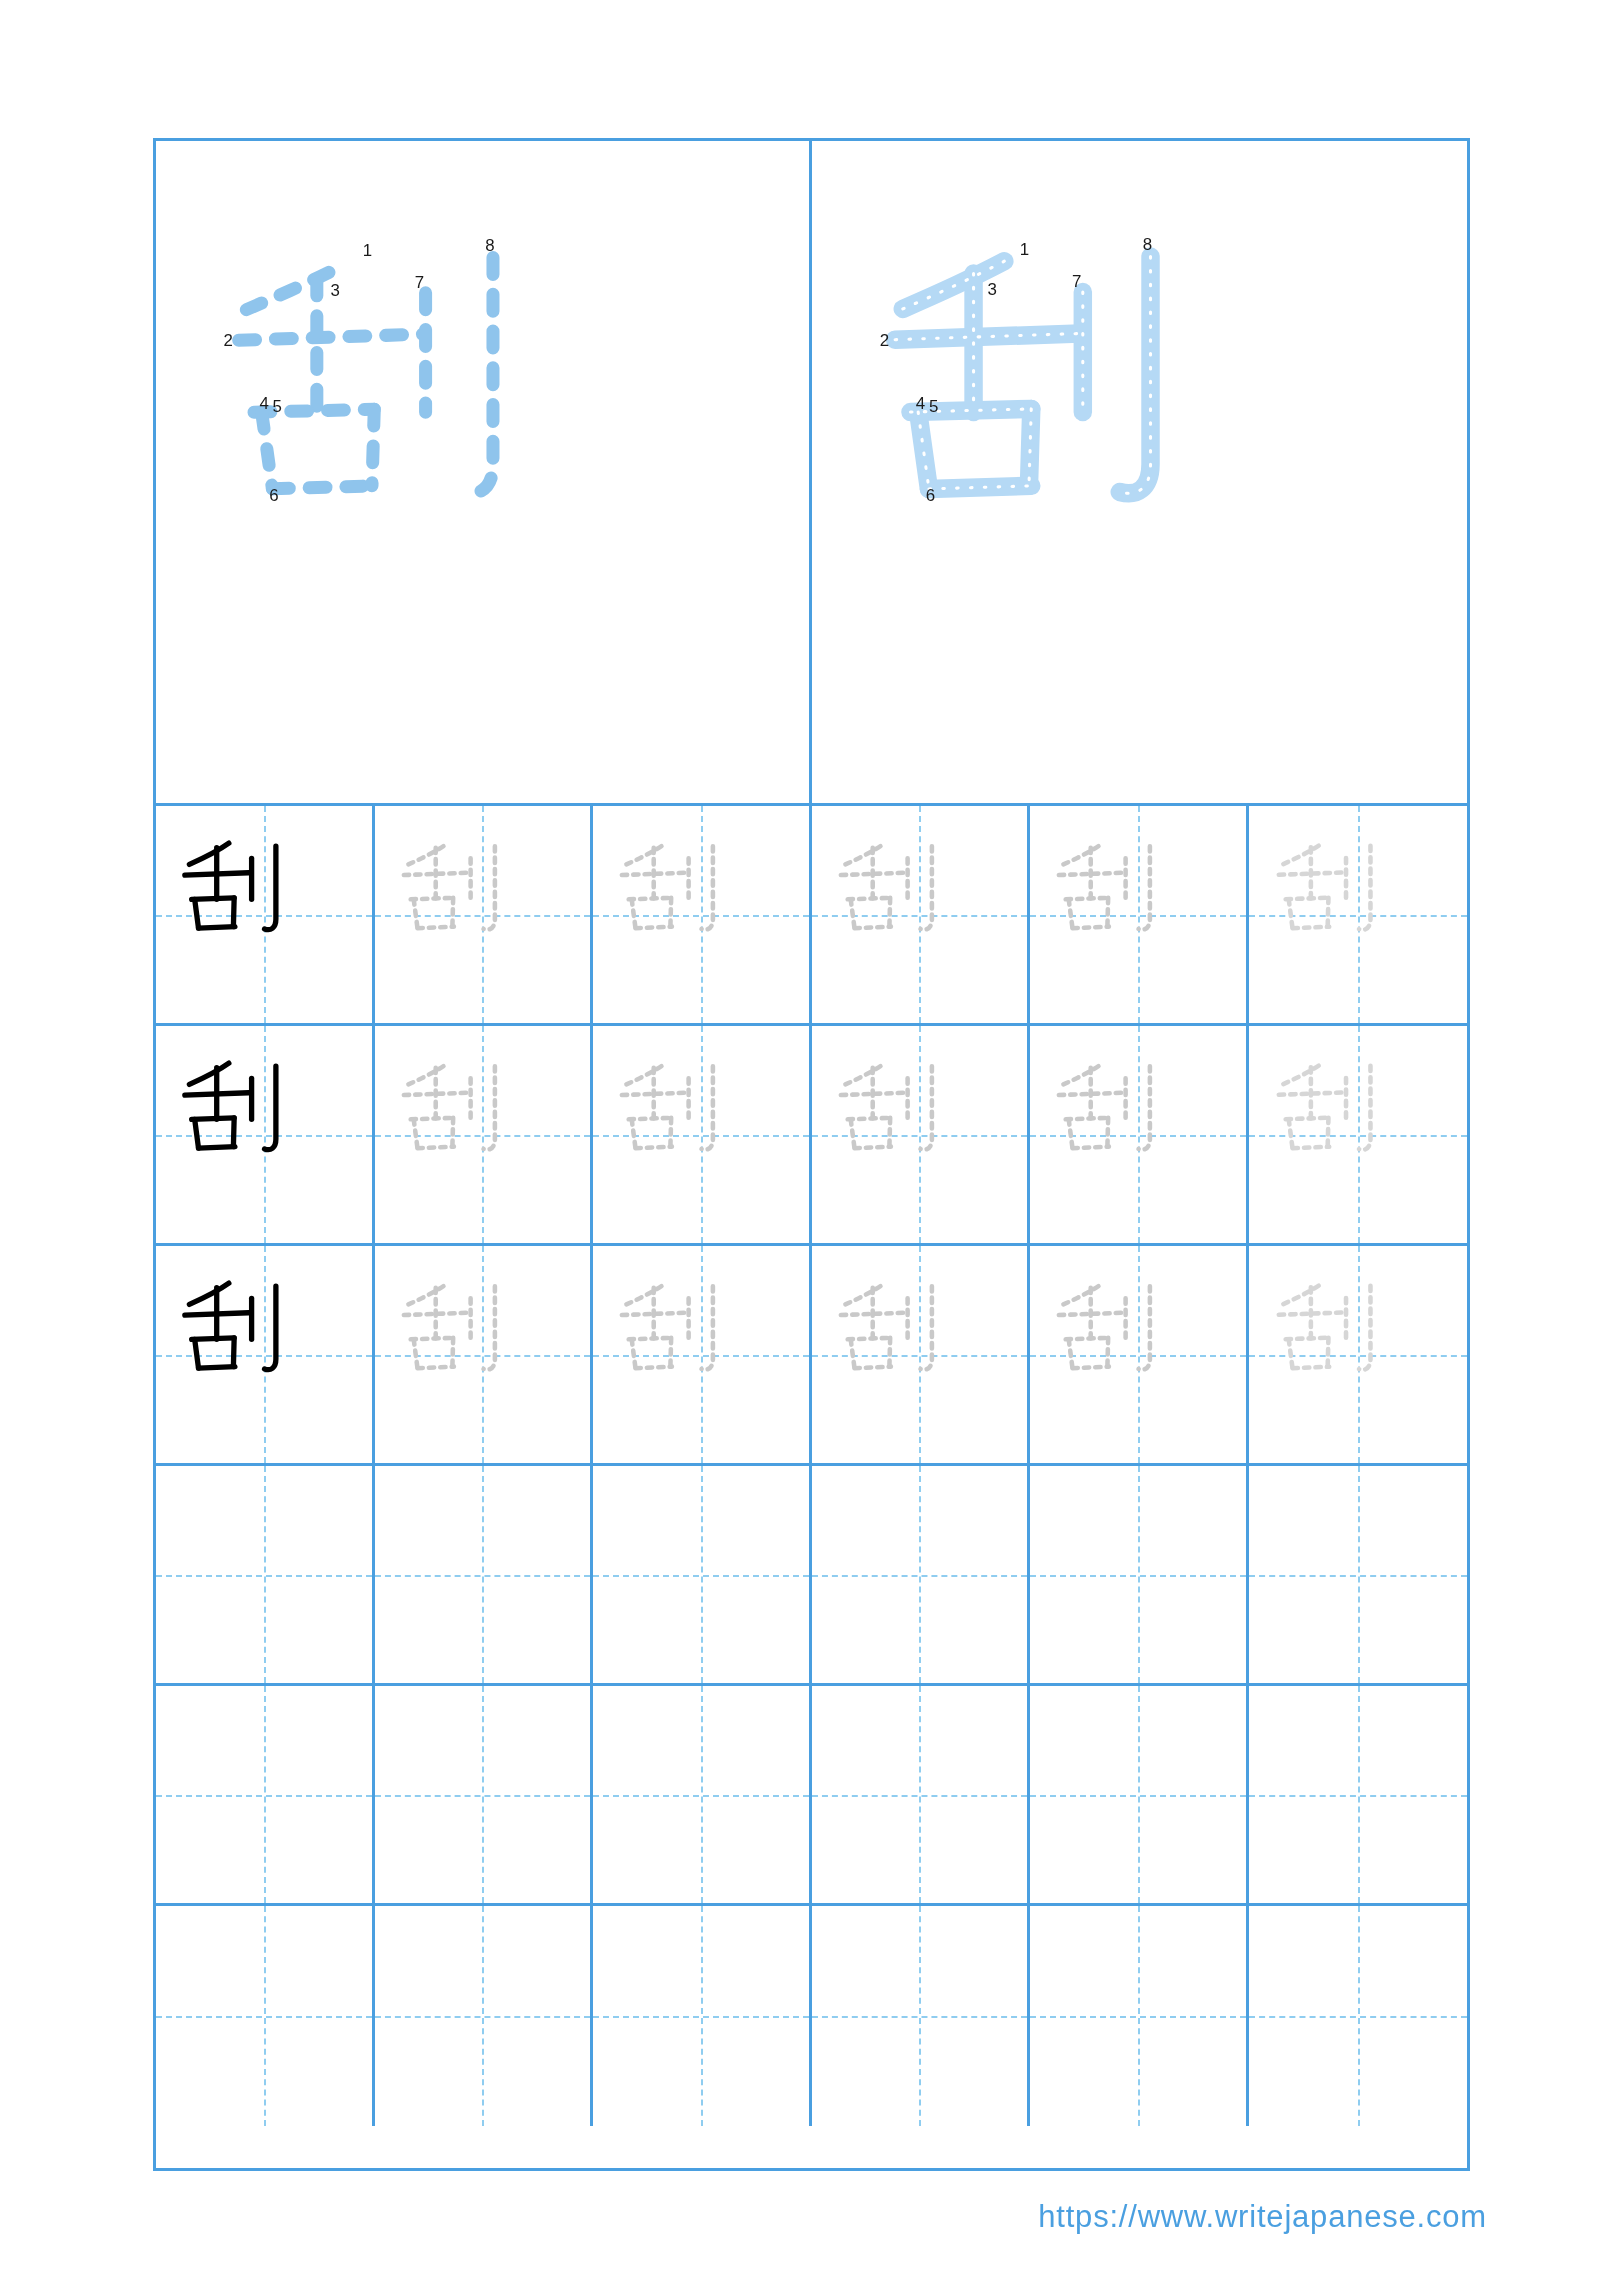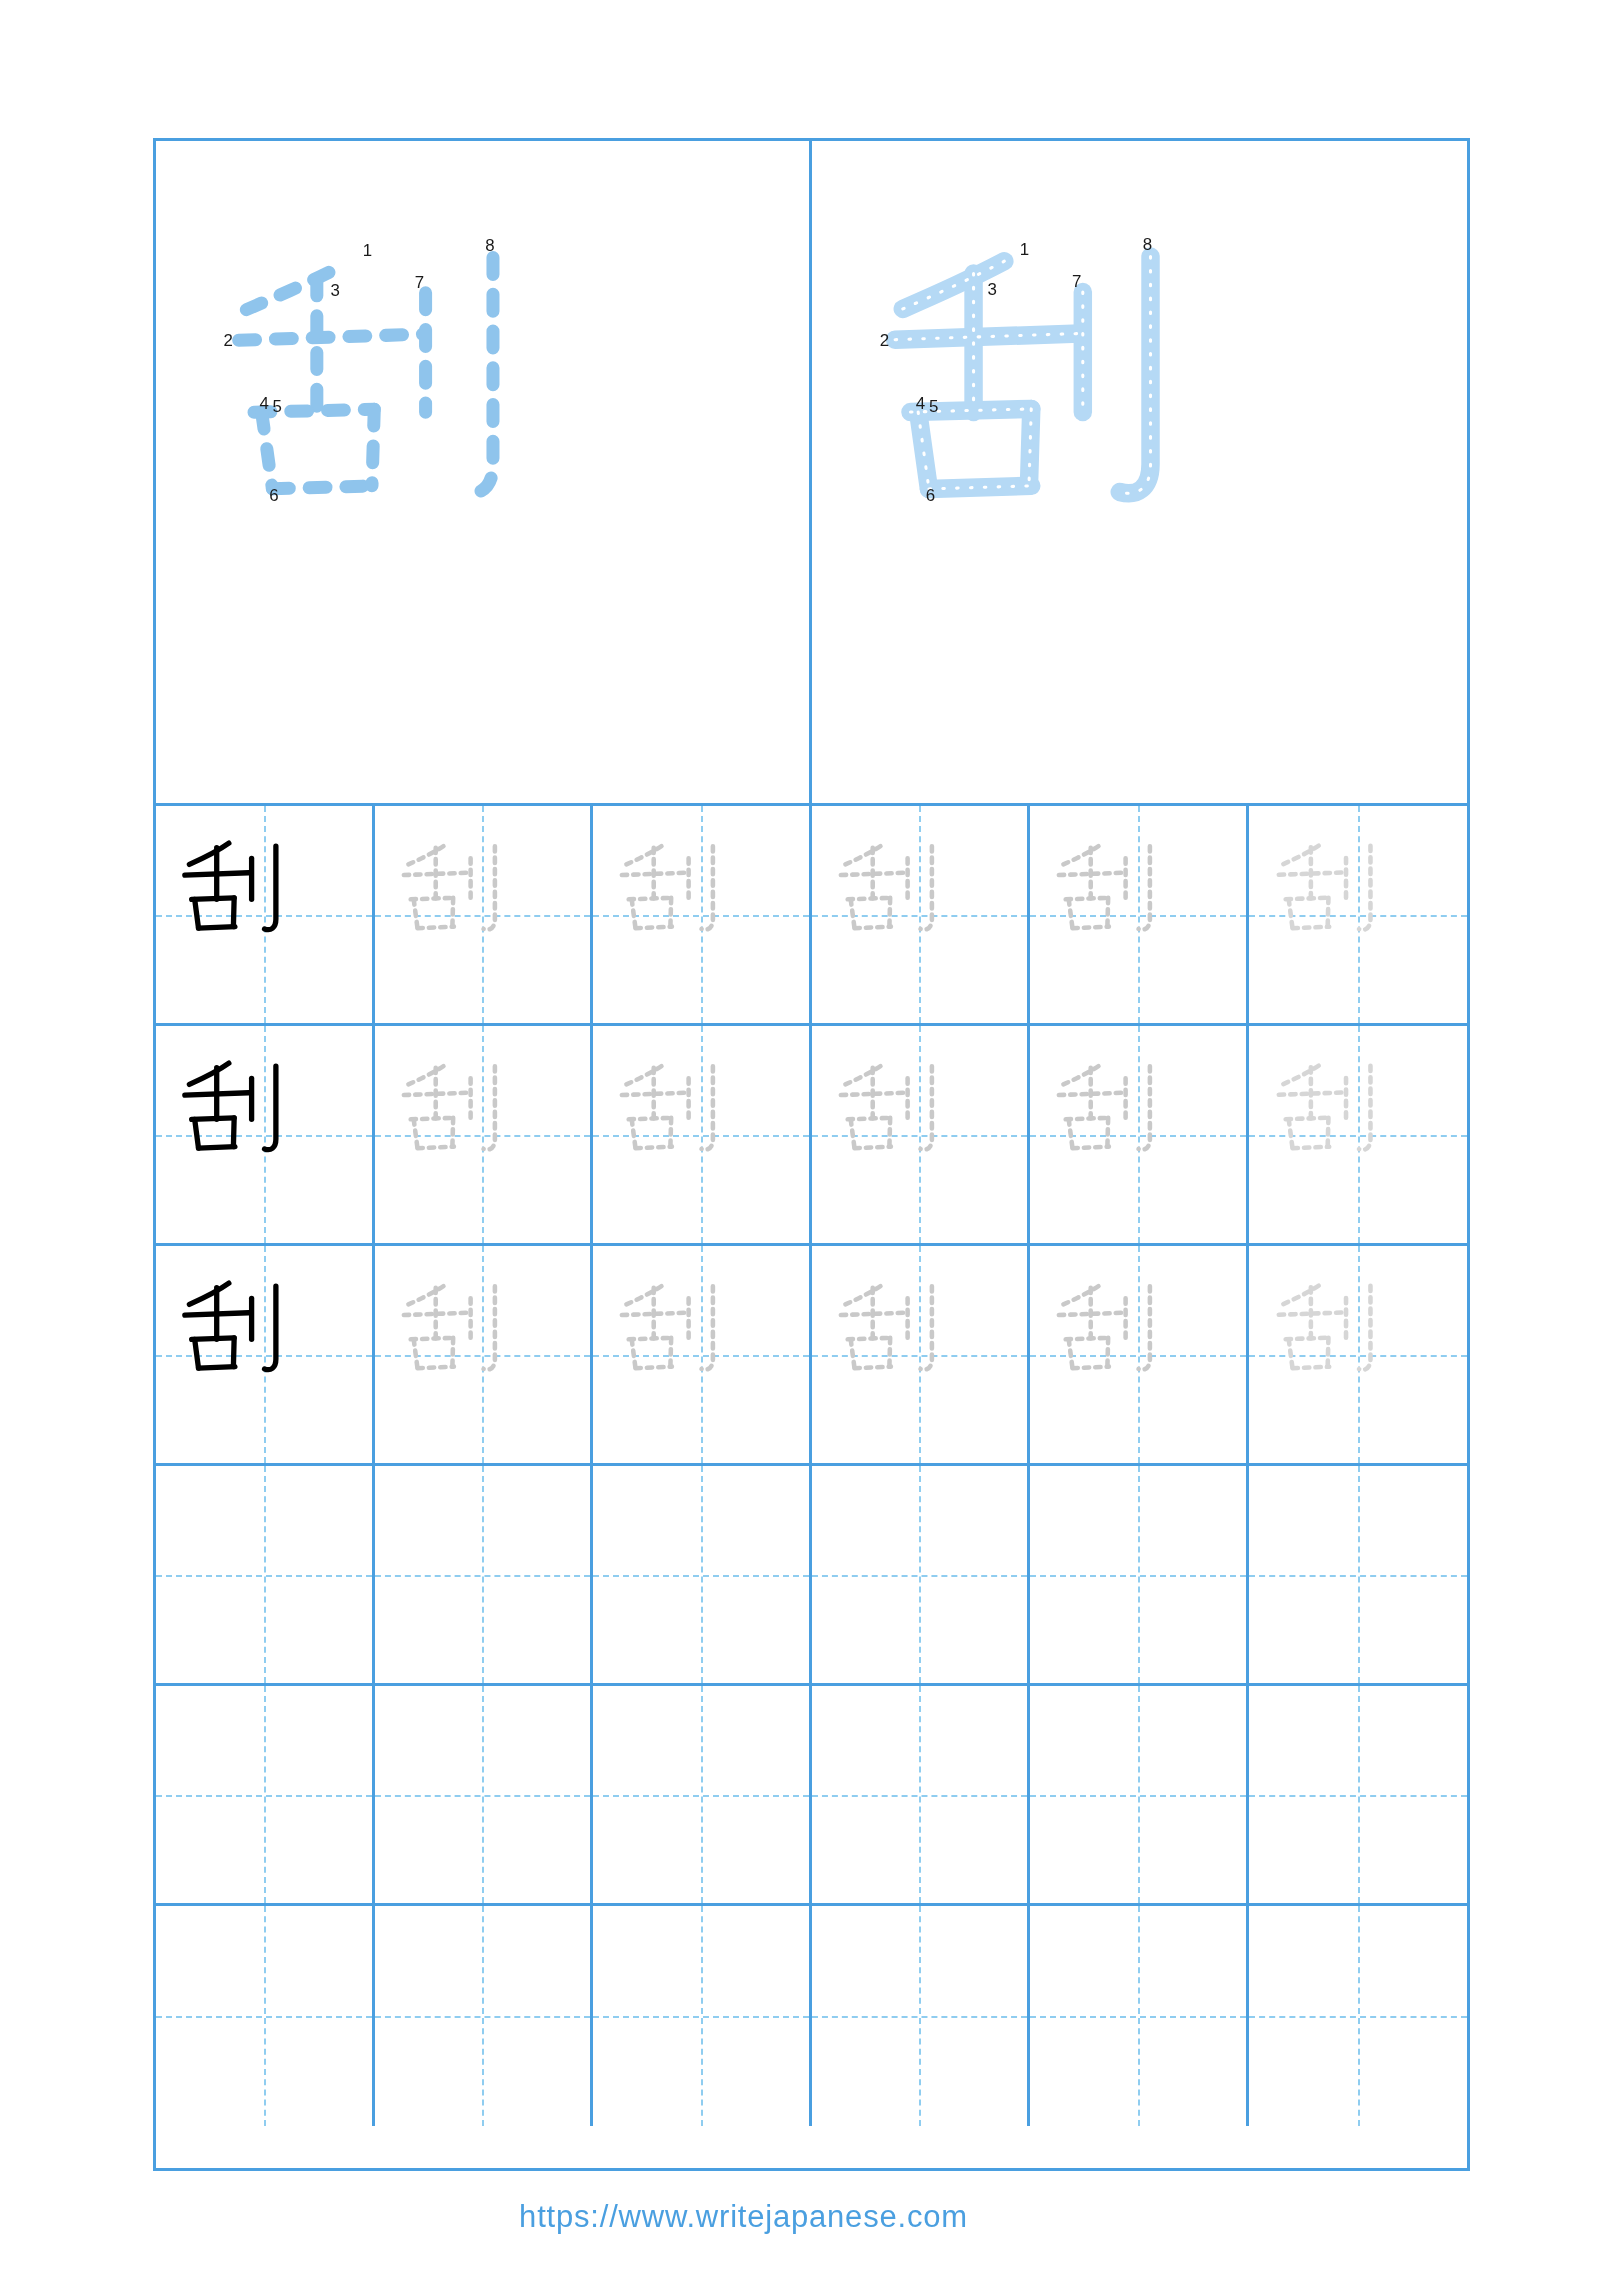--- a/index.html
+++ b/index.html
@@ -89,21 +89,21 @@
   .model-cell { width: 220px; }
   .practice-cell { width: 220px; }
   .practice-row .cell { height: 220px; }
 
   
   .footer {
     position: absolute;
     left: 0;
     top: 2199px;
     width: 1487px;
-    text-align: center;
+    text-align: right;
     color: #4a9fe0;
     font-size: 31px;
     font-family: "Liberation Sans", sans-serif;
     letter-spacing: 0.8px;
   }
 </style>
 </head>
 <body>
 
 <div class="sheet">

